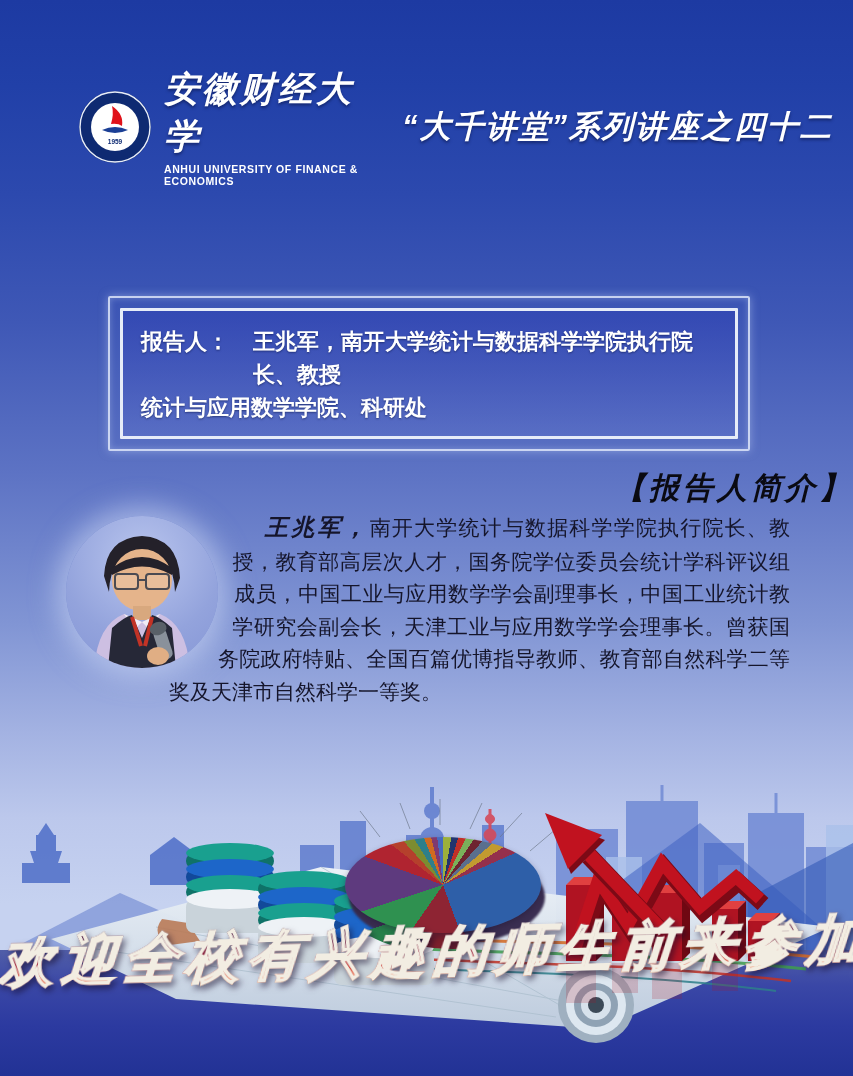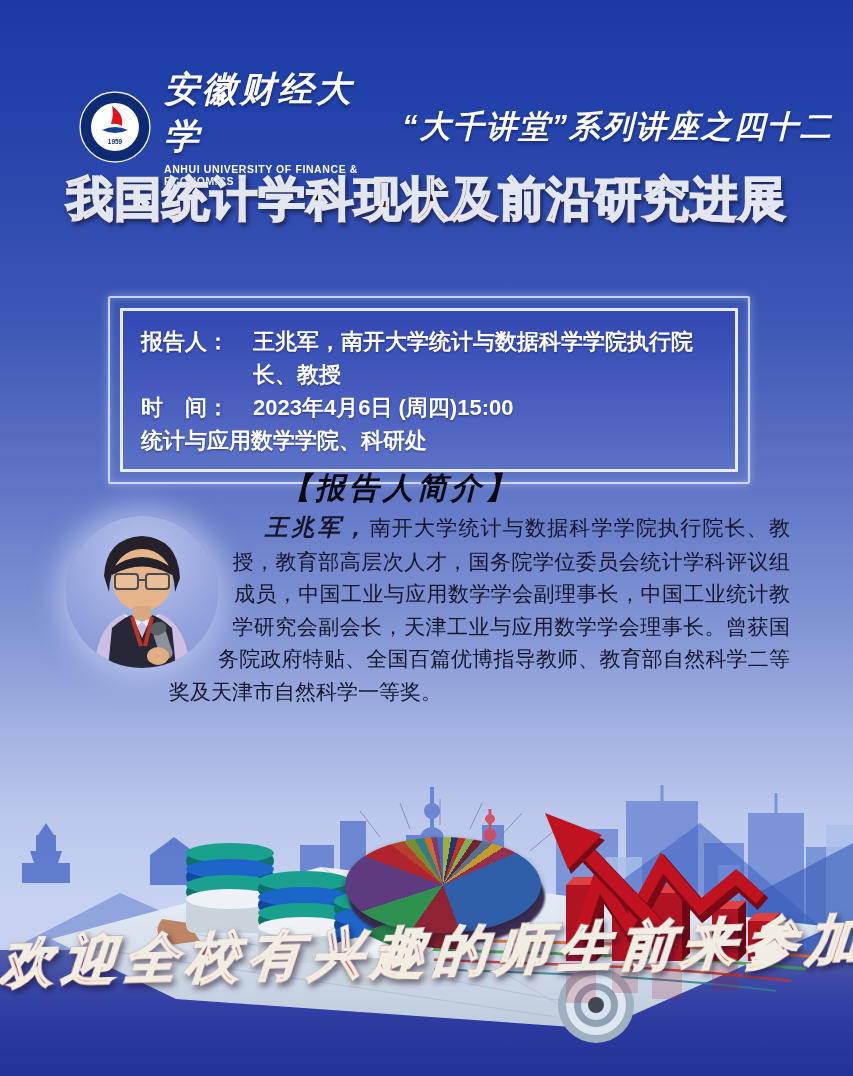--- a/index.html
+++ b/index.html
@@ -43,21 +43,21 @@
   .info-box-inner{
     border:3px solid #e6ecf8;padding:14px 18px 12px 18px;border-radius:1px;
     background:linear-gradient(180deg,rgba(44,62,178,.55),rgba(96,114,205,.30));
   }
   .info-row{display:flex;color:#fff;font-size:22px;font-weight:800;line-height:33px;
     text-shadow:0 1px 2px rgba(10,20,70,.55);}
   .info-label{flex:0 0 112px;white-space:pre;}
   .info-value{flex:1;}
   
   .profile-heading{
-    position:absolute;top:468px;left:0;width:100%;padding-left:281px;text-align:left;z-index:5;
+    position:absolute;top:468px;left:0;width:100%;padding-left:281px;text-align:right;z-index:5;
     font-size:30px;font-weight:900;color:#0a0a12;letter-spacing:4px;font-style:italic;
   }
   .bio{position:absolute;top:510px;left:66px;width:724px;z-index:5;
     color:#15152b;font-size:21px;line-height:1.55;text-align:justify;}
   .speaker-photo{
     float:left;width:152px;height:152px;border-radius:50%;overflow:hidden;
     margin:6px 16px 10px 0;
     background:radial-gradient(circle at 50% 28%,#b9c5ee 0%,#93a3dc 60%,#8596d6 100%);
     box-shadow:0 0 26px 10px rgba(205,216,246,.55);
     shape-outside:circle(50%);
@@ -129,31 +129,26 @@
       <path d="M24 40 Q37 34 50 40 Q37 46 24 40 Z" fill="#1b3f95"></path>
       <text x="37" y="54" text-anchor="middle" font-size="6.5" font-weight="bold" fill="#0e2a72">1959</text>
     </svg>
     <div class="uni-block">
       <div class="uni-name">安徽财经大学</div>
       <div class="uni-en">ANHUI UNIVERSITY OF FINANCE &amp; ECONOMICS</div>
     </div>
     <div class="series-title">“大千讲堂”系列讲座之四十二</div>
   </div>
 
-  <div class="main-title">我国统计学科现状及前沿研究进展</div>
 
   <div class="info-box">
     <div class="info-box-inner">
       <div class="info-row">
         <span class="info-label">报告人：</span>
         <span class="info-value">王兆军，南开大学统计与数据科学学院执行院长、教授</span>
-      </div>
-      <div class="info-row">
-        <span class="info-label">时　间：</span>
-        <span class="info-value">2023年4月6日 (周四)15:00</span>
       </div>
       <div class="info-row">
         <span class="info-value">统计与应用数学学院、科研处</span>
       </div>
     </div>
   </div>
 
   <div class="profile-heading">【报告人简介】</div>
 
   <div class="bio">

